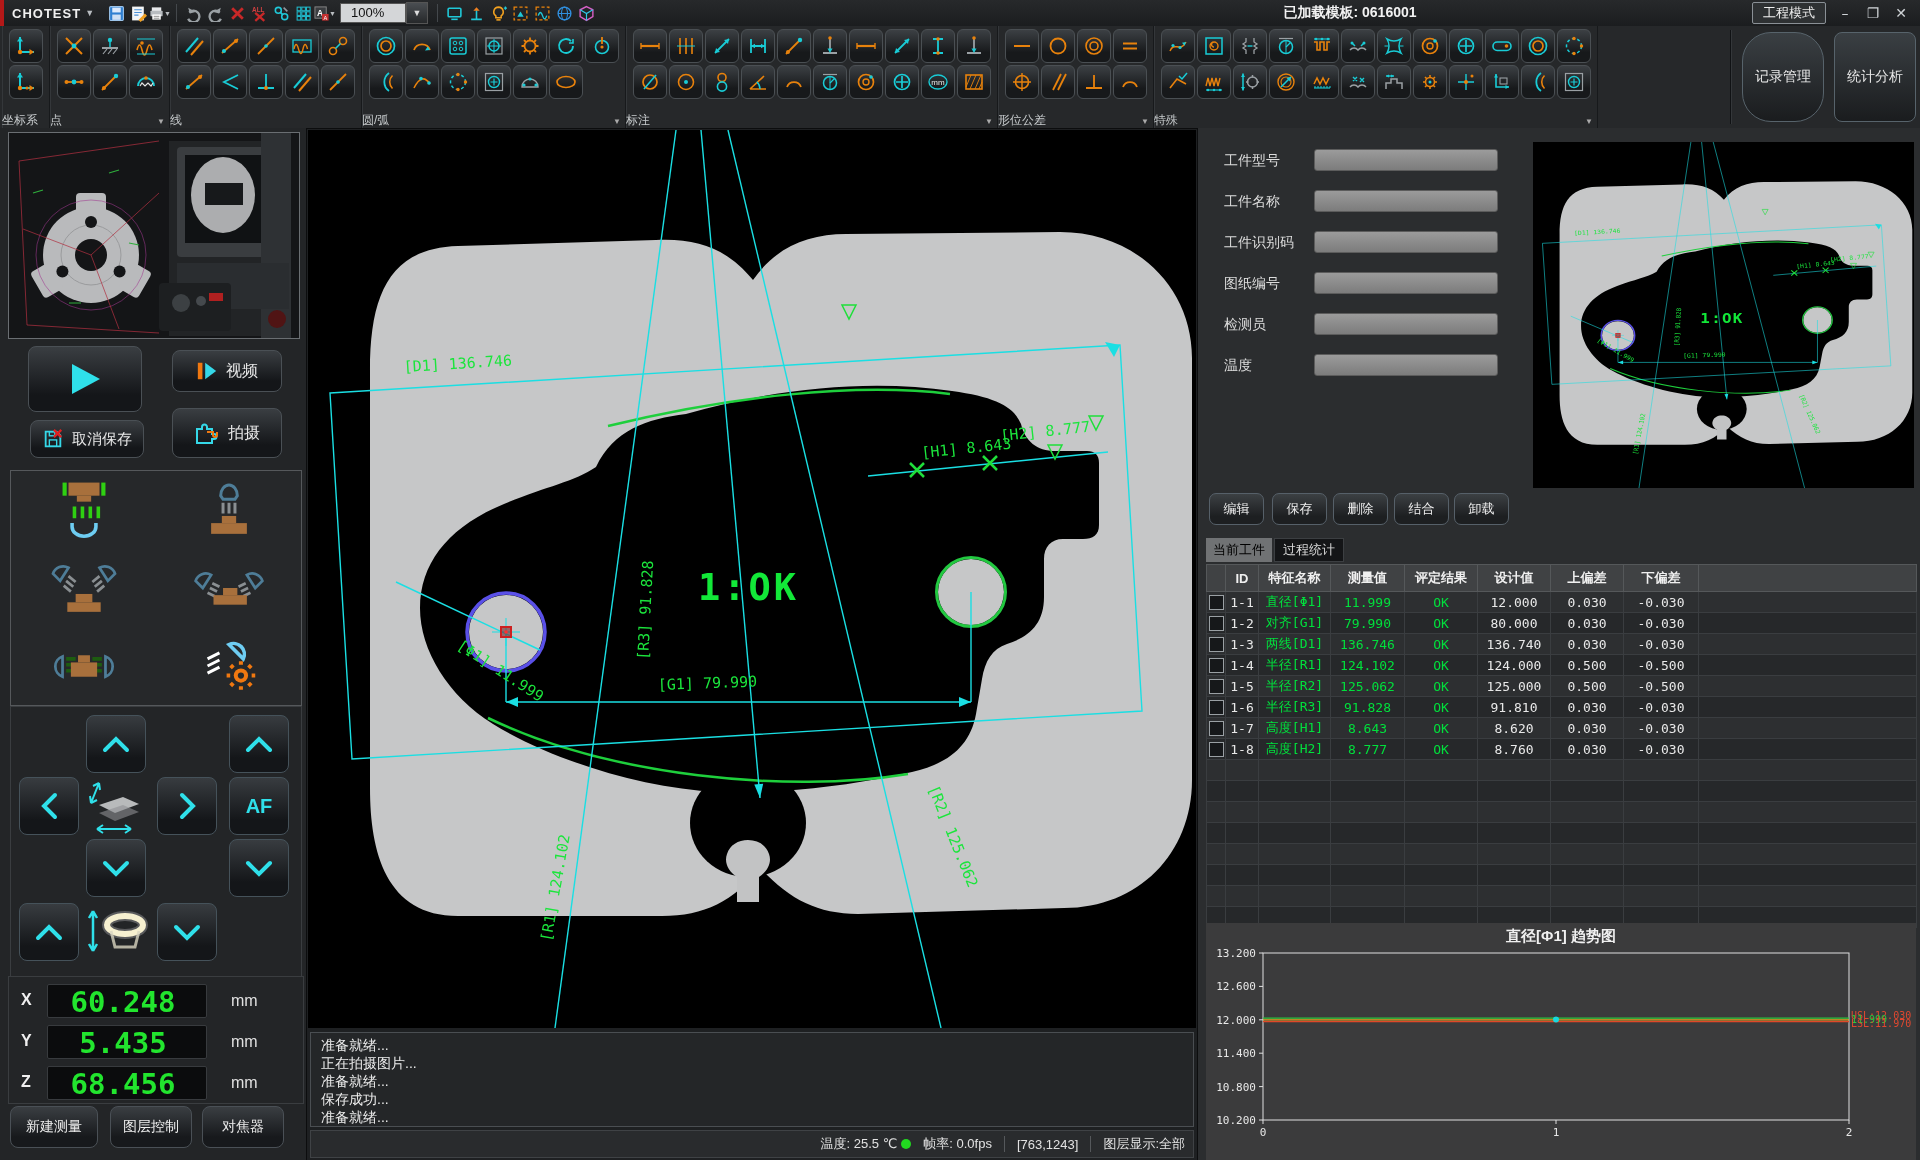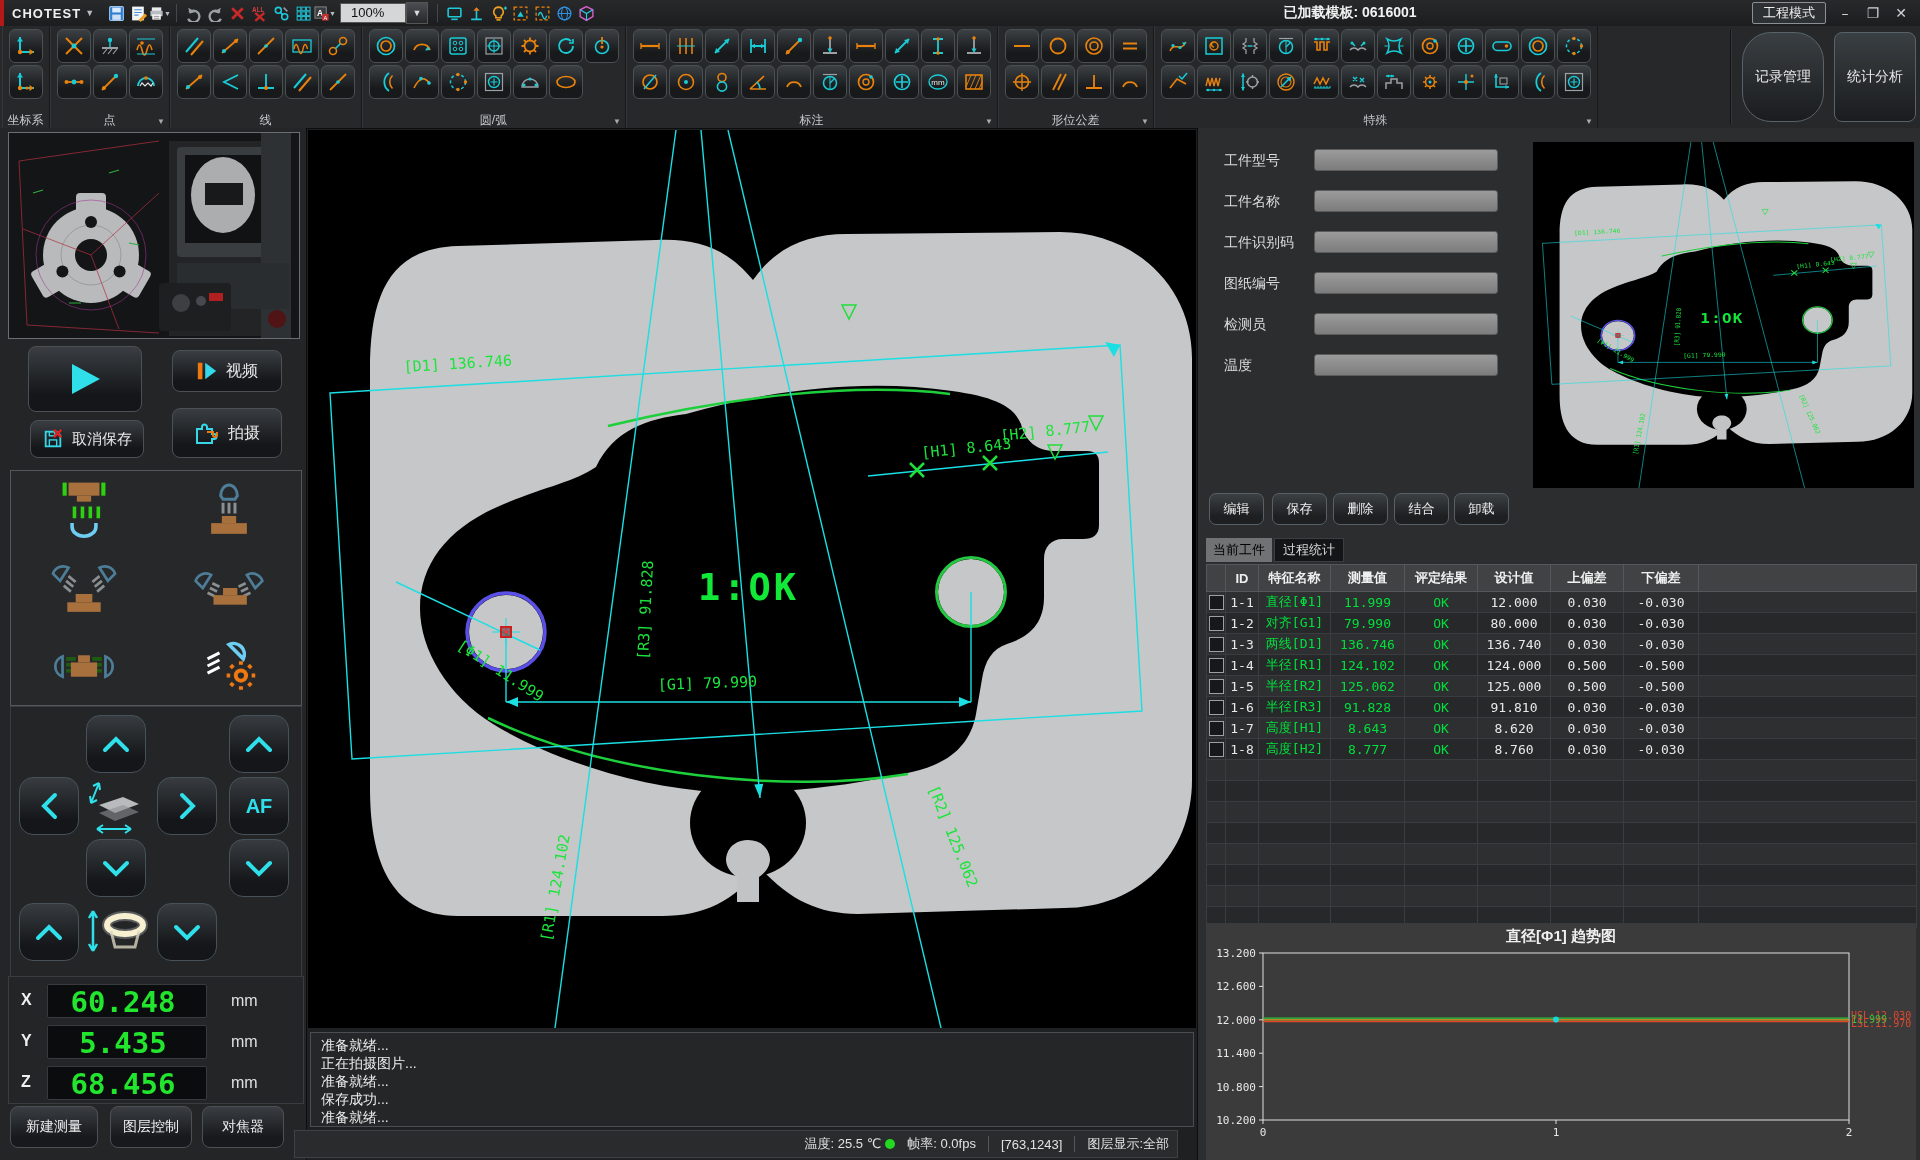--- a/index.html
+++ b/index.html
@@ -17,43 +17,43 @@
   #tb-title{position:absolute;left:1180px;width:340px;text-align:center;font-weight:bold;color:#f2f2f2;font-size:14px;}
   #tb-right{margin-left:auto;display:flex;align-items:center;gap:10px;padding-right:10px;}
   #mode-btn{border:1px solid #8a9096;background:#2e3133;color:#eee;font-size:13px;padding:1px 10px;border-radius:2px;}
   .win-btn{color:#cfd3d6;font-size:14px;width:18px;text-align:center;font-family:"DejaVu Sans",sans-serif;}
   
   #ribbon{position:absolute;left:0;top:26px;width:1920px;height:102px;background:#26282a;border-bottom:1px solid #0c0d0e;display:flex;align-items:stretch;padding-left:2px;}
   .rgroup{position:relative;display:flex;flex-direction:column;border-right:1px solid #17191b;box-shadow:1px 0 0 #34373a inset;padding:2px 6px 16px 6px;}
   .ricons{display:grid;grid-auto-flow:column;grid-template-rows:repeat(2,35px);grid-auto-columns:35px;gap:1px 1px;align-items:center;justify-items:center;}
   .ribtn{width:32px;height:32px;border-radius:6px;background:linear-gradient(#3c4044,#17191b 70%);border:1px solid #4a4f53;display:flex;align-items:center;justify-content:center;}
   .ribtn.ghost{visibility:hidden;}
-  .rlabel{position:absolute;left:0;right:0;bottom:1px;height:14px;font-size:12px;color:#c8ccce;text-align:center;line-height:14px;}
+  .rlabel{position:absolute;left:0;right:0;bottom:1px;height:14px;font-size:12px;color:#c8ccce;text-align:left;line-height:14px;}
   .rlabel .dd{position:absolute;right:4px;top:2px;font-size:8px;color:#aaa;}
   #ribbon-sep{position:absolute;left:1730px;top:30px;width:1px;height:94px;background:#101214;box-shadow:1px 0 0 #34373a;}
   .bigbtn{position:absolute;width:80px;height:88px;border-radius:8px;background:linear-gradient(#3a3f43,#1a1c1e);border:1px solid #57636b;color:#e8e8e8;font-size:14px;display:flex;align-items:center;justify-content:center;}
   
   #left-panel{position:absolute;left:0;top:128px;width:306px;height:1032px;background:#232527;border-right:1px solid #0c0d0e;}
   #cam-preview{position:absolute;left:8px;top:4px;width:290px;height:205px;border:1px solid #6a6e72;background:#141517;}
   .ctrl-btn{position:absolute;border-radius:8px;background:linear-gradient(#3a3e42,#141619 75%);border:1px solid #4a5055;display:flex;align-items:center;justify-content:center;gap:8px;color:#e8e8e8;font-size:16px;}
   #light-panel{position:absolute;left:10px;top:342px;width:290px;height:234px;border:1px solid #55585b;display:grid;grid-template-columns:1fr 1fr;grid-template-rows:1fr 1fr 1fr;justify-items:center;align-items:center;background:#26282a;}
   .light-btn{width:96px;height:64px;display:flex;align-items:center;justify-content:center;}
   #nav-panel{position:absolute;left:10px;top:578px;width:290px;height:276px;border:1px solid #3a3d40;background:#232527;}
-  .nav-btn{position:absolute;width:58px;height:56px;border-radius:14px;background:linear-gradient(#383c40,#141619 75%);border:1px solid #45525a;display:flex;align-items:center;justify-content:center;}
+  .nav-btn{position:absolute;width:58px;height:56px;border-radius:8px;background:linear-gradient(#383c40,#141619 75%);border:1px solid #45525a;display:flex;align-items:center;justify-content:center;}
   .nav-af{color:#2fe0ea;font-weight:bold;font-size:20px;}
   #xyz-panel{position:absolute;left:8px;top:848px;width:294px;height:126px;border:1px solid #3a3d40;background:#232527;}
   .axis-row{position:absolute;left:0;width:294px;height:36px;}
   .axis-label{position:absolute;left:12px;top:8px;color:#f0f0f0;font-size:16px;font-weight:bold;}
   .axis-field{position:absolute;left:38px;top:1px;width:160px;height:34px;background:#0b0c0d;border:1px solid #383b3e;border-radius:2px;text-align:center;color:#22e52e;font-family:"DejaVu Sans Mono",monospace;font-size:29px;font-weight:bold;line-height:34px;padding-right:8px;box-sizing:border-box;}
   .axis-unit{position:absolute;left:222px;top:9px;color:#e0e0e0;font-size:16px;}
   .lp-btn{position:absolute;top:978px;height:40px;border-radius:8px;background:linear-gradient(#3a3e42,#17191c 75%);border:1px solid #4a5056;color:#eee;font-size:14px;display:flex;align-items:center;justify-content:center;}
   
   #canvas{position:absolute;left:308px;top:130px;width:888px;height:898px;background:#000;}
   #log-box{position:absolute;left:310px;top:1032px;width:884px;height:95px;background:#242628;border:1px solid #4a4e52;box-sizing:border-box;padding:3px 10px;font-size:14px;color:#ececec;line-height:18px;}
-  #status-bar{position:absolute;left:294px;top:1130px;width:884px;height:28px;background:#292b2d;border:1px solid #3f4245;box-sizing:border-box;display:flex;align-items:center;justify-content:flex-end;font-size:13px;color:#e2e2e2;gap:12px;padding-right:8px;}
+  #status-bar{position:absolute;left:310px;top:1130px;width:884px;height:28px;background:#292b2d;border:1px solid #3f4245;box-sizing:border-box;display:flex;align-items:center;justify-content:flex-end;font-size:13px;color:#e2e2e2;gap:12px;padding-right:8px;}
   .st-sep{width:1px;height:16px;background:#55585b;}
   #temp-dot{width:10px;height:10px;border-radius:50%;background:#22d820;display:inline-block;margin-left:4px;vertical-align:-1px;}
   
   #right-panel{position:absolute;left:1197px;top:128px;width:723px;height:1032px;background:#2b2d2f;border-left:1px solid #0c0d0e;}
   .form-label{position:absolute;left:26px;height:24px;line-height:24px;color:#dcdcdc;font-size:14px;}
   .form-input{position:absolute;left:116px;width:184px;height:22px;background:linear-gradient(#9b9b9b,#7c7c7c);border:1px solid #5c5c5c;border-radius:3px;box-sizing:border-box;color:#111;font-size:13px;padding:0 6px;}
   #mini-preview{position:absolute;left:335px;top:14px;width:381px;height:346px;background:#000;}
   .act-btn{position:absolute;top:365px;width:53px;height:30px;border-radius:7px;background:linear-gradient(#3c4043,#1d1f21 75%);border:1px solid #566069;color:#eee;font-size:13px;display:flex;align-items:center;justify-content:center;}
   .tab{position:absolute;top:410px;height:24px;font-size:13px;display:flex;align-items:center;justify-content:center;}
   #tab-current{left:8px;width:66px;background:#707274;color:#000000;}

